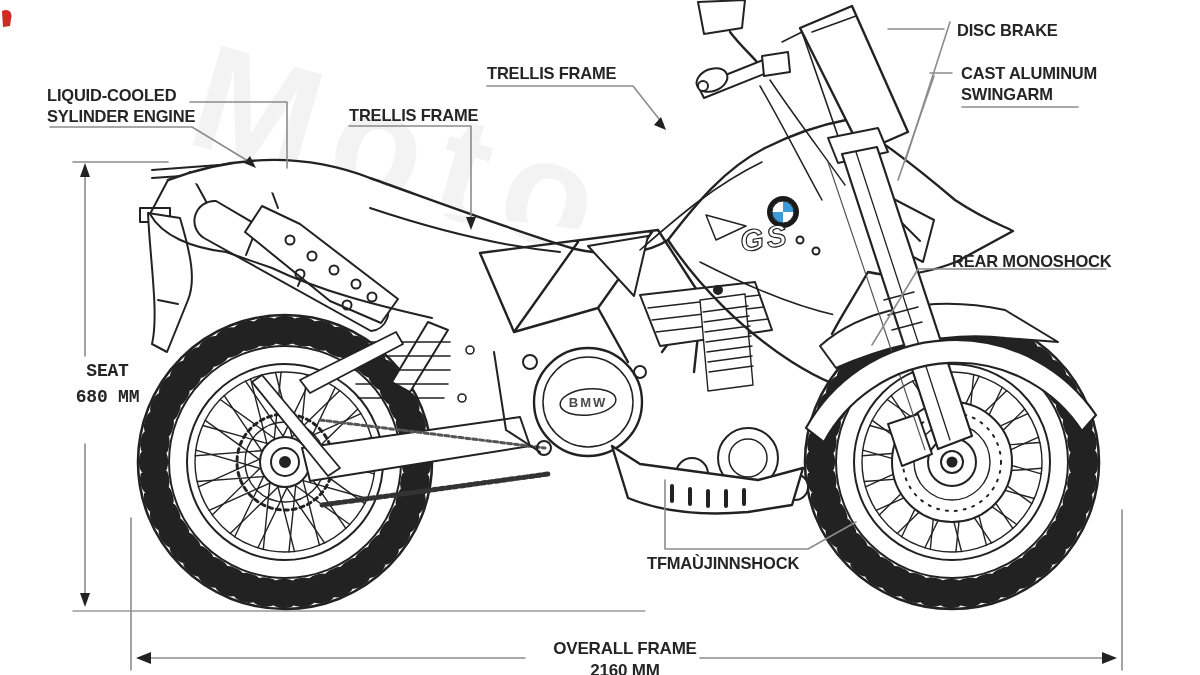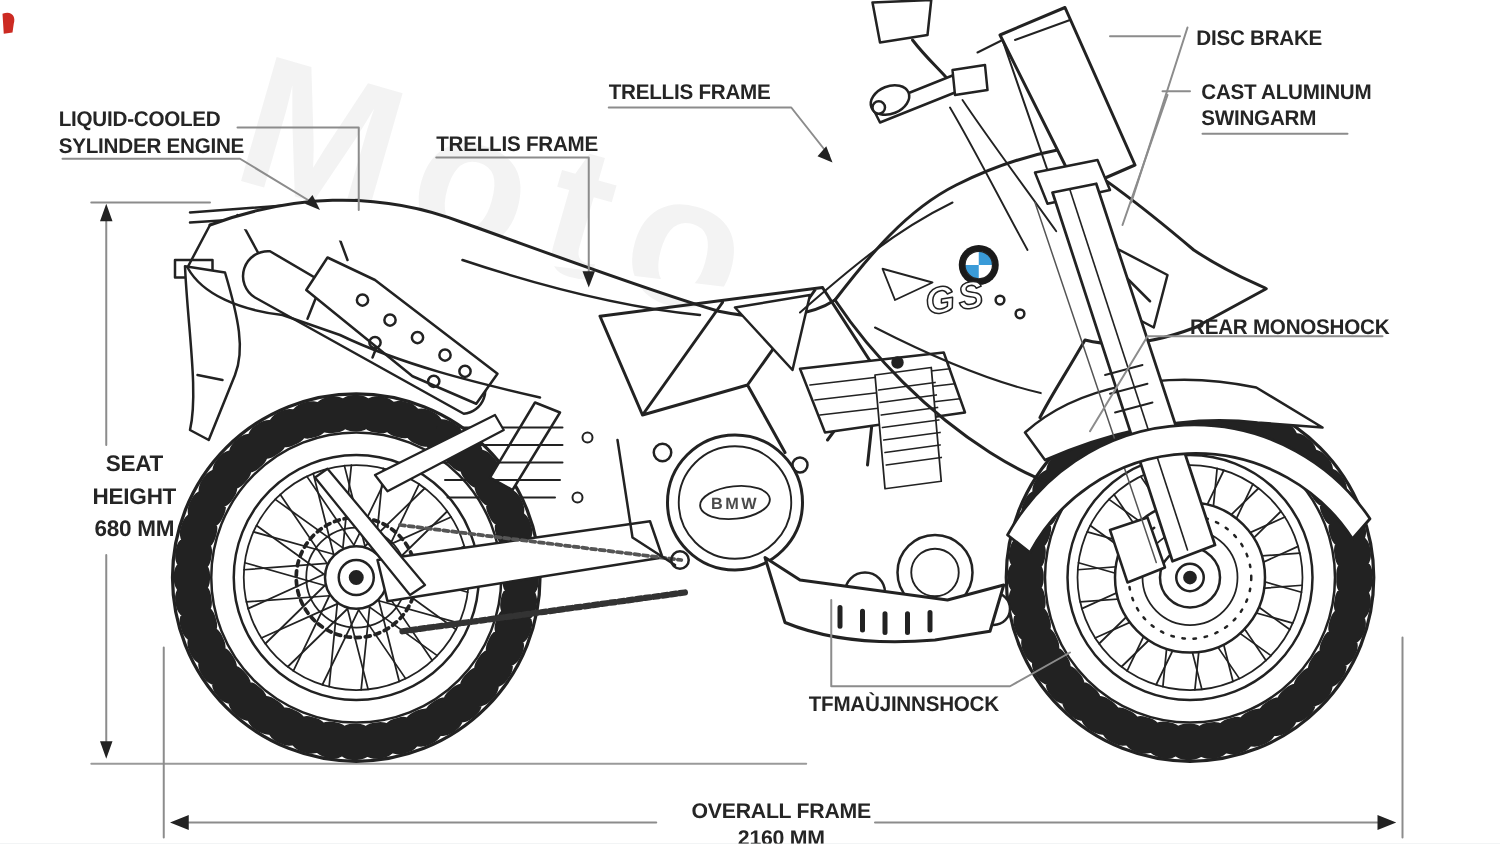--- a/index.html
+++ b/index.html
@@ -2,21 +2,21 @@
 <html><head>
 <meta charset="utf-8">
 <style>
   html,body{margin:0;padding:0;background:#dfe3e6;}
   #stage{position:relative;width:1200px;height:675px;background:#ffffff;overflow:hidden;
          font-family:"Liberation Sans",sans-serif;}
   #art{position:absolute;left:0;top:0;}
   .lbl{position:absolute;font-weight:700;font-size:17px;line-height:21px;color:#252525;
        letter-spacing:-.2px;white-space:nowrap;transform:scaleX(.97);transform-origin:left top;}
   .lbl.center{text-align:center;transform:none;}
-  #seat-dim-label{font-size:18px;line-height:26px;}
+  #seat-dim-label{font-size:18px;line-height:26px;font-family:Liberation Mono, monospace;}
   #overall-label{font-size:17px;line-height:22px;}
   #watermark{position:absolute;left:180px;top:130px;width:900px;font-weight:700;font-size:150px;
        letter-spacing:18px;color:rgba(40,40,40,0.055);transform:rotate(16deg);pointer-events:none;}
 </style>
 </head>
 <body>
 
 <div id="stage">
 
   <div id="watermark">Moto</div>
@@ -229,21 +229,20 @@
     <div>CAST ALUMINUM</div>
     <div>SWINGARM</div>
   </div>
 
   <div class="lbl" style="left:952px;top:251px;">REAR MONOSHOCK</div>
 
   <div class="lbl" style="left:647px;top:553px;">TFMAÙJINNSHOCK</div>
 
   <div class="lbl center" id="seat-dim-label" style="left:45px;top:358px;width:125px;">
     <div>SEAT</div>
-    <div>HEIGHT</div>
     <div>680 MM</div>
   </div>
 
   <div class="lbl center" id="overall-label" style="left:525px;top:638px;width:200px;">
     <div>OVERALL FRAME</div>
     <div>2160 MM</div>
   </div>
 
 </div>
 

